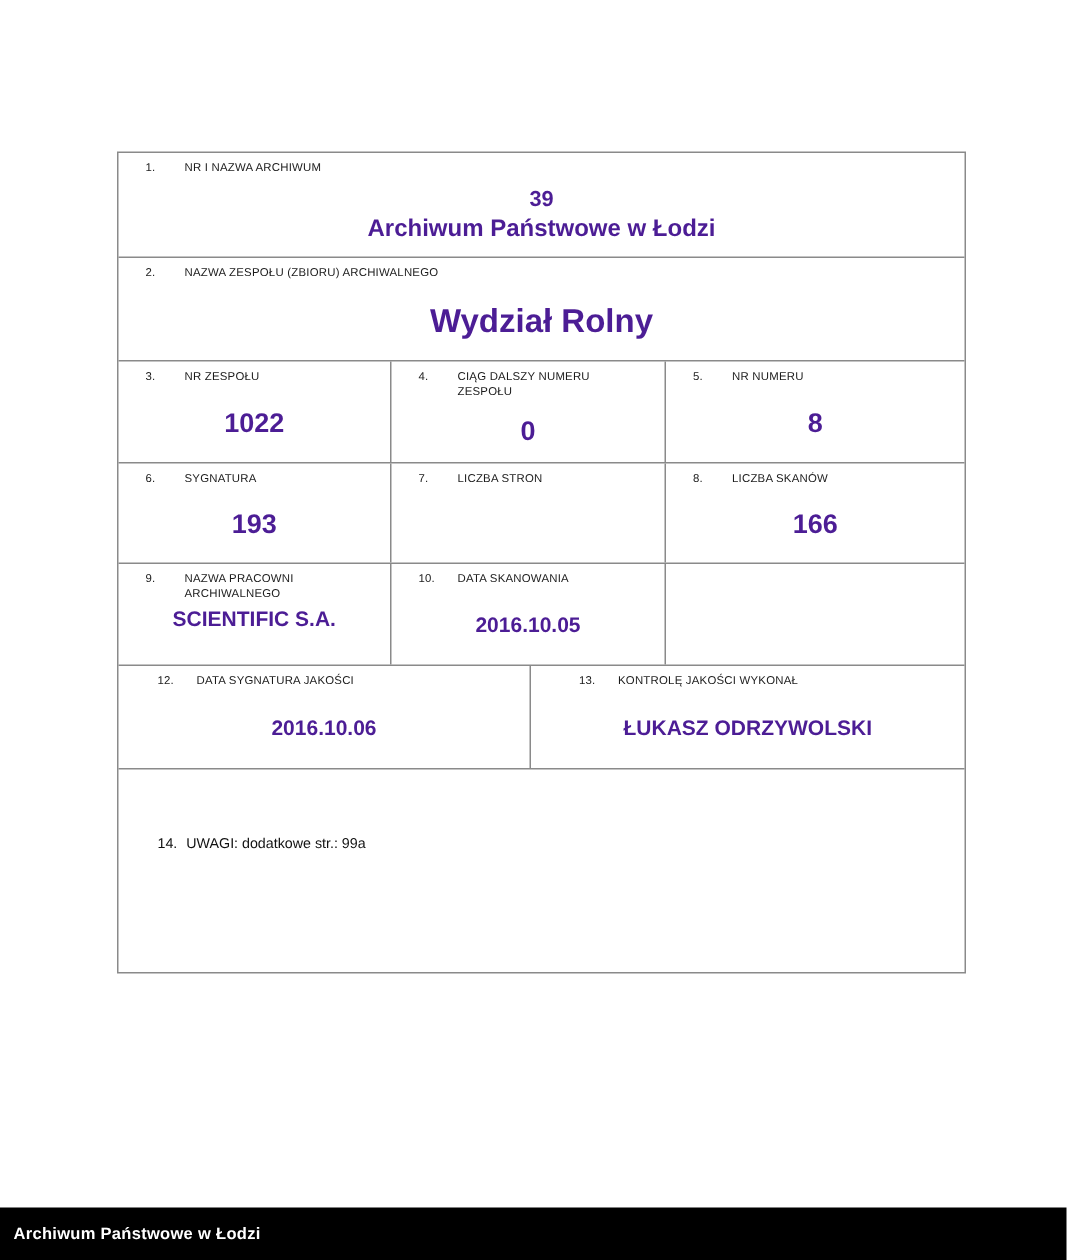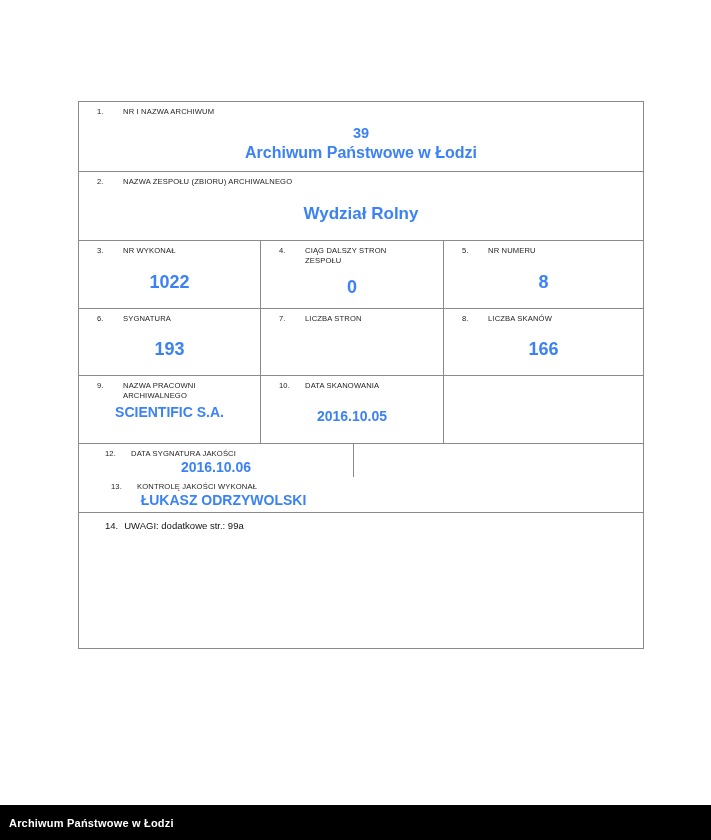--- a/index.html
+++ b/index.html
@@ -27,21 +27,21 @@
     box-sizing: border-box;
     background: #ffffff;
   }
 
   .card-row {
     display: flex;
     box-sizing: border-box;
     border-bottom: 1px solid #8a8a8a;
     width: 100%;
   }
-  .card-row.last { border-bottom: none; }
+  .card-row.last { border-bottom: none; margin-top: 37px; }
 
   .cell {
     box-sizing: border-box;
     border-right: 1px solid #8a8a8a;
     position: relative;
     padding: 5px 0 0 0;
     display: flex;
     flex-direction: column;
     overflow: hidden;
   }
@@ -66,33 +66,33 @@
     flex: 1 1 auto;
     white-space: pre-line;
   }
 
   .cell-value {
     flex: 1 1 auto;
     display: flex;
     align-items: center;
     justify-content: center;
     font-weight: bold;
-    color: #3b82f6;
+    color: #4c1d95;
     text-align: center;
     line-height: 1.25;
   }
   .cell-value.tight { align-items: flex-start; padding-top: 2px; }
 
   
   .r1 { height: 70px; }
   .r2 { height: 69px; }
   .r3 { height: 68px; }
   .r4 { height: 67px; }
   .r5 { height: 68px; }
-  .r6 { height: 69px; flex-direction: column; }
+  .r6 { height: 69px; }
   .r7 { height: 135px; }
 
   
   .v-big   { font-size: 18px; }
   .v-name  { font-size: 14px; }
 
   
   .stacked { flex-direction: column; line-height: 1.3; }
   .stacked .l1 { font-size: 14.5px; }
   .stacked .l2 { font-size: 16px; }
@@ -152,36 +152,36 @@
       </div>
     </div>
   </div>
 
   <div class="card-row r2">
     <div class="cell c-full lastcol">
       <div class="cell-label">
         <span class="lbl-num">2.</span>
         <span class="lbl-text">NAZWA ZESPOŁU (ZBIORU) ARCHIWALNEGO</span>
       </div>
-      <div class="cell-value v-name" style="font-size:17px">Wydział Rolny</div>
+      <div class="cell-value v-name" style="font-size:22px">Wydział Rolny</div>
     </div>
   </div>
 
   <div class="card-row r3">
     <div class="cell c-a">
       <div class="cell-label">
         <span class="lbl-num">3.</span>
-        <span class="lbl-text">NR WYKONAŁ</span>
+        <span class="lbl-text">NR ZESPOŁU</span>
       </div>
       <div class="cell-value v-big">1022</div>
     </div>
     <div class="cell c-b">
       <div class="cell-label">
         <span class="lbl-num">4.</span>
-        <span class="lbl-text">CIĄG DALSZY STRON
+        <span class="lbl-text">CIĄG DALSZY NUMERU
 ZESPOŁU</span>
       </div>
       <div class="cell-value v-big">0</div>
     </div>
     <div class="cell c-c lastcol">
       <div class="cell-label">
         <span class="lbl-num">5.</span>
         <span class="lbl-text">NR NUMERU</span>
       </div>
       <div class="cell-value v-big">8</div>

